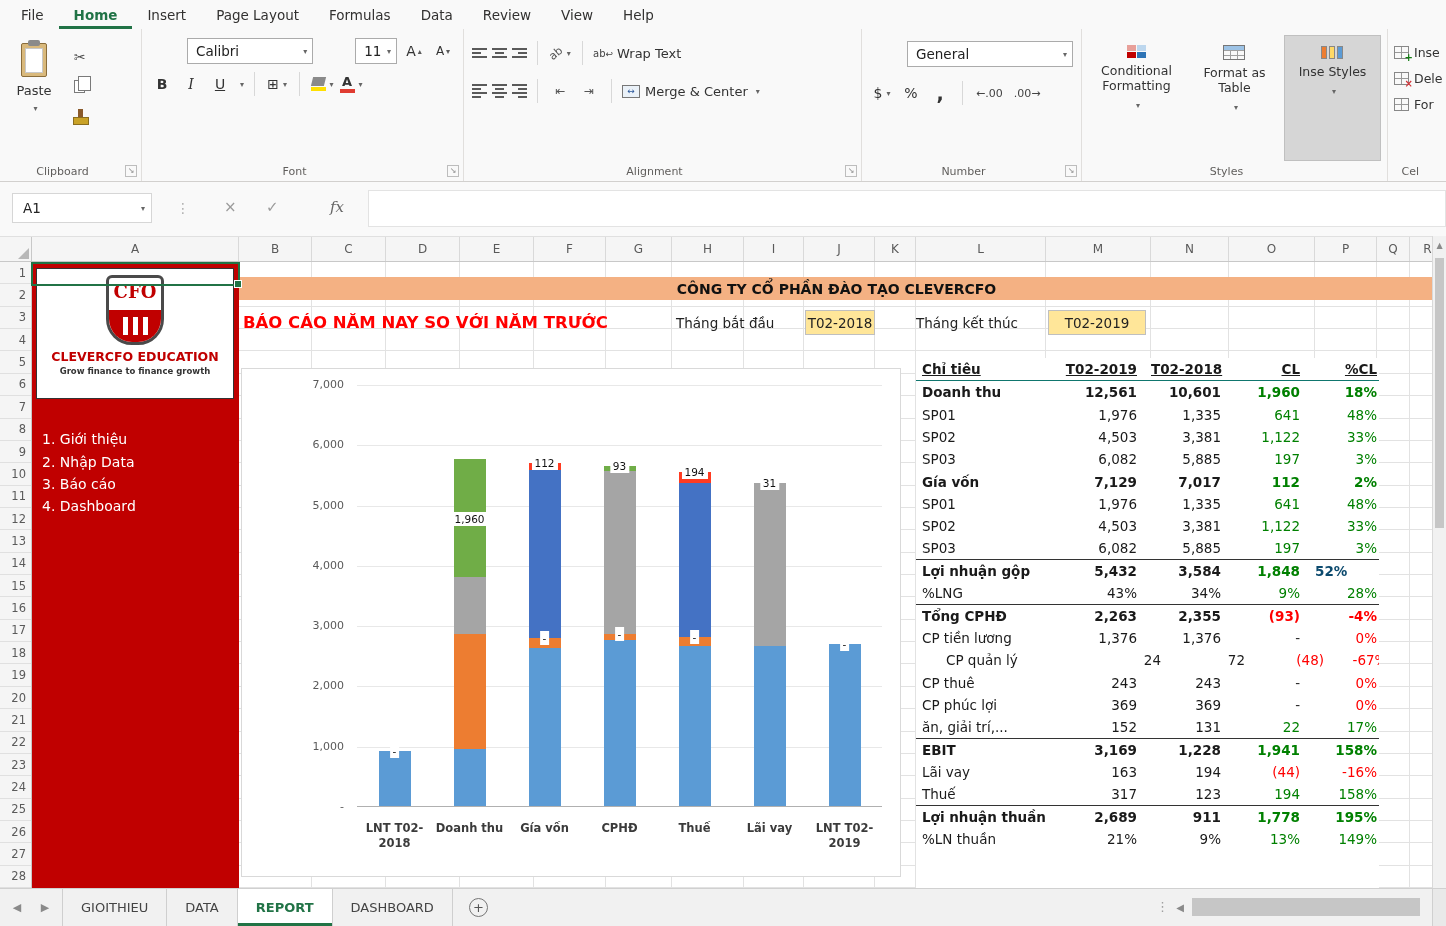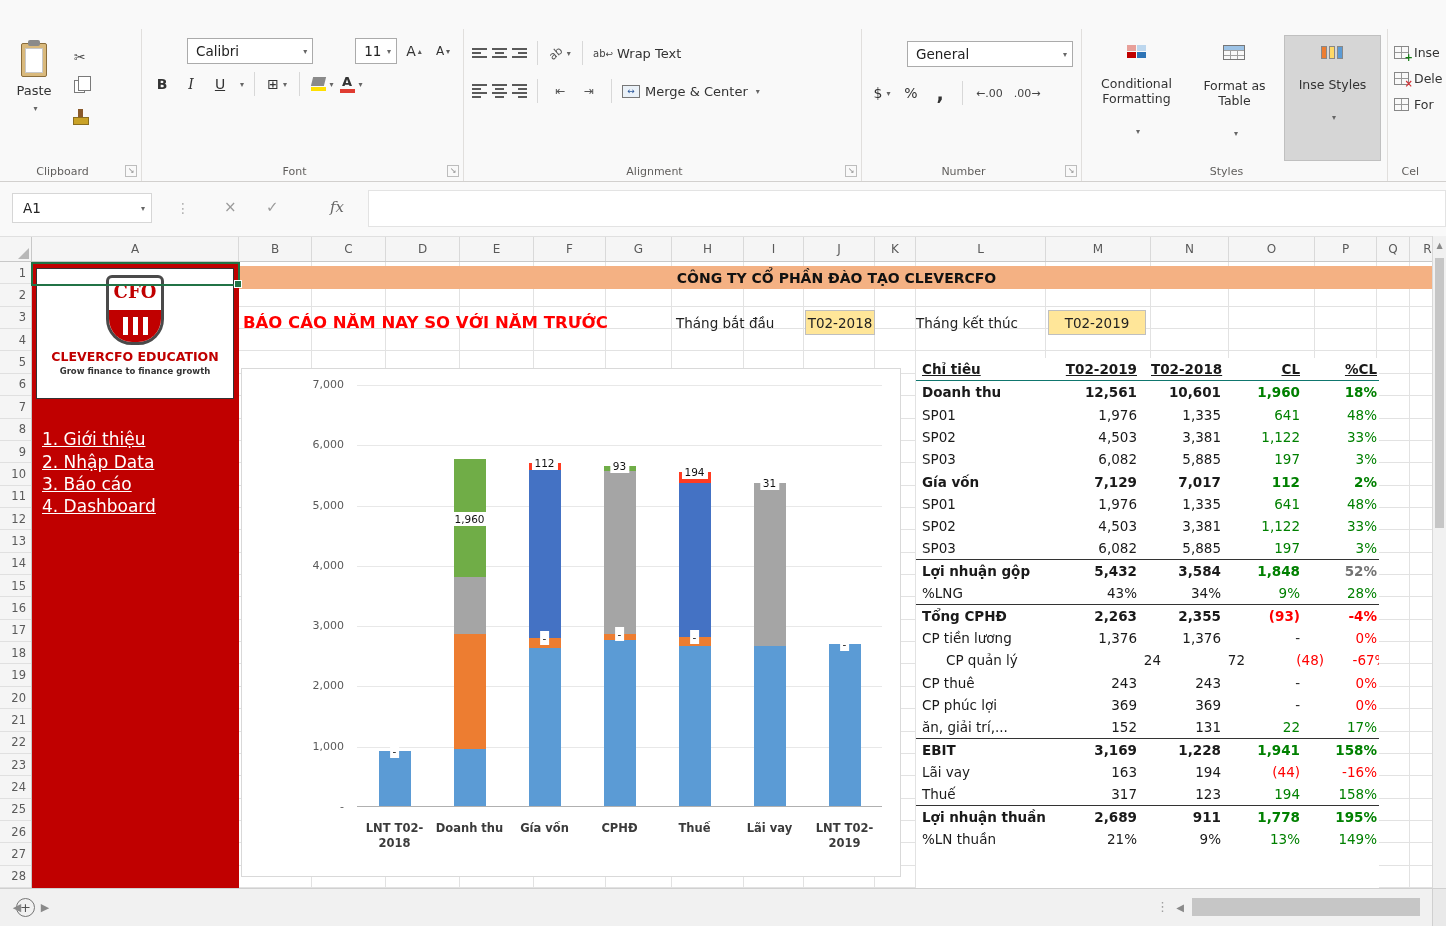--- a/index.html
+++ b/index.html
@@ -45,21 +45,21 @@
 .il i{display:block;height:2px;background:#5a5a5a;width:15px;}
 .il i.s{width:9px;}
 .il.c i{margin:0 auto;}
 .il.r i{margin-left:auto;}
 .wrapico{font-size:10px;color:#444;white-space:nowrap;}
 .mergeico{width:18px;height:13px;border:1px solid #777;font-size:9px;display:flex;align-items:center;justify-content:center;color:#2b579a;background:#eaf1f8;}
 .rlabel{font-size:13px;color:#333;white-space:nowrap;}
 .ori{display:inline-block;transform:rotate(-40deg);font-size:11px;color:#555;}
 .decbtn{font-size:11px;color:#444;white-space:nowrap;padding:0 3px;}
 
-.stylebtn{display:flex;flex-direction:column;align-items:center;justify-content:flex-start;padding-top:10px;width:100px;height:126px;gap:18px;font-size:12.5px;color:#333;text-align:center;line-height:15px;}
+.stylebtn{display:flex;flex-direction:column;align-items:center;justify-content:flex-start;padding-top:10px;width:100px;height:126px;gap:5px;font-size:12.5px;color:#333;text-align:center;line-height:15px;}
 .stylebtn.selected{background:#d6d6d6;border:1px solid #c0c0c0;}
 .cf-ico{display:grid;grid-template-columns:9px 9px;grid-auto-rows:6px;gap:1px;}
 .cf-ico b{display:block;}
 .fat-ico{width:22px;height:15px;border:1px solid #777;background:linear-gradient(to bottom,#9dc3e6 0 4px,rgba(0,0,0,0) 4px),repeating-linear-gradient(to right,rgba(0,0,0,0) 0 6px,#a0a0a0 6px 7px),repeating-linear-gradient(to bottom,rgba(0,0,0,0) 0 4px,#a0a0a0 4px 5px);}
 .cs-ico{display:flex;gap:2px;}
 .cs-ico b{width:6px;height:13px;border:1px solid #888;display:block;}
 
 .cells-col{display:flex;flex-direction:column;gap:11px;padding-top:10px;overflow:hidden;}
 .cellbtn{display:flex;align-items:center;gap:5px;font-size:12.5px;color:#333;white-space:nowrap;}
 .cellico{position:relative;width:15px;height:13px;border:1px solid #888;flex:none;background:linear-gradient(to right,rgba(0,0,0,0) 46%,#999 46% 54%,rgba(0,0,0,0) 54%),linear-gradient(to bottom,rgba(0,0,0,0) 42%,#999 42% 58%,rgba(0,0,0,0) 58%);}
@@ -92,23 +92,23 @@
 
 .sidebar{position:absolute;left:32px;top:0;width:207px;height:100%;background:#c00000;z-index:1;}
 .logobox{position:absolute;left:4px;top:6px;width:198px;height:131px;background:#fff;border:1px solid #333;text-align:center;}
 .shield{position:relative;width:58px;height:70px;margin:6px auto 4px;border:3px solid #4a4a4a;border-radius:6px 6px 26px 26px;background:#fff;overflow:hidden;}
 .shield .cfo{font-family:"DejaVu Serif","Liberation Serif",serif;color:#c00000;font-weight:700;font-size:18px;line-height:28px;}
 .shield .base{position:absolute;left:0;right:0;bottom:0;height:32px;background:#c00000;display:flex;justify-content:center;gap:5px;padding-top:7px;}
 .shield .base i{width:5px;height:18px;background:#fff;display:block;}
 .brand{color:#c00000;font-weight:700;font-size:12.5px;margin-top:2px;}
 .tagline{color:#333;font-weight:700;font-size:8.5px;margin-top:2px;}
 .navlinks{position:absolute;left:10px;top:166px;right:4px;z-index:2;}
-.navlink{height:22.4px;color:#fff;font-size:17px;text-decoration:underline;display:flex;align-items:center;cursor:pointer;white-space:nowrap;}
-
-.banner{position:absolute;left:239px;top:4px;width:1195px;height:23px;background:#f4b183;display:flex;align-items:center;justify-content:center;font-weight:700;font-size:14px;color:#111;z-index:2;}
+.navlink{height:22.4px;color:#fff;font-size:14px;display:flex;align-items:center;cursor:pointer;white-space:nowrap;}
+
+.banner{position:absolute;left:239px;top:15px;width:1195px;height:23px;background:#f4b183;display:flex;align-items:center;justify-content:center;font-weight:700;font-size:14px;color:#111;z-index:2;}
 .sel-a1{position:absolute;left:31px;top:0;width:209px;height:24px;border:2px solid #217346;z-index:6;pointer-events:none;}
 .sel-a1::after{content:"";position:absolute;right:-4px;bottom:-4px;width:6px;height:6px;background:#217346;border:1px solid #fff;}
 .rtitle{position:absolute;left:243px;top:48px;height:24px;display:flex;align-items:center;color:#ff0000;font-weight:700;font-size:16.5px;z-index:2;white-space:nowrap;}
 .slabel{position:absolute;height:24px;display:flex;align-items:center;font-size:13.5px;color:#222;z-index:2;white-space:nowrap;}
 .ycell{position:absolute;height:25px;background:#ffe699;border:1px solid #bfbfbf;display:flex;align-items:center;justify-content:center;font-size:13.5px;color:#222;z-index:2;}
 
 
 .chartbox{position:absolute;left:241px;top:106px;width:660px;height:509px;background:#fff;border:1px solid #d9d9d9;z-index:2;}
 .plot{position:absolute;left:115px;top:16px;width:525px;height:422px;border-bottom:1px solid #b0b0b0;}
 .gl{position:absolute;left:0;width:100%;height:1px;background:#e8e8e8;}
@@ -143,20 +143,31 @@
 
 .vscroll{position:absolute;right:0;top:236px;width:14px;height:652px;background:#f1f1f1;border-left:1px solid #d9d9d9;z-index:8;}
 .vs-up{height:18px;display:flex;align-items:center;justify-content:center;color:#8a8a8a;font-size:8px;}
 .vs-thumb{position:absolute;left:2px;right:2px;top:22px;height:270px;background:#c6c6c6;}
 </style>
 </head>
 <body>
 
 <div id="app">
 
+  <div class="menubar">
+      <div class="menu-tab">File</div>
+      <div class="menu-tab active">Home</div>
+      <div class="menu-tab">Insert</div>
+      <div class="menu-tab">Page Layout</div>
+      <div class="menu-tab">Formulas</div>
+      <div class="menu-tab">Data</div>
+      <div class="menu-tab">Review</div>
+      <div class="menu-tab">View</div>
+      <div class="menu-tab">Help</div>
+    </div>
 
   <div class="ribbon">
 
     <div class="rgroup" style="width:142px">
       <div style="display:flex;">
         <div class="bigbtn">
           <span class="clip-ico"></span>
           <span>Paste</span>
           <span class="dd">▾</span>
         </div>
@@ -616,21 +627,21 @@
           <div class="tc" style="width: 105px; padding-right: 14px; text-align: right; padding-left: 0px;">6,082</div>
           <div class="tc" style="width: 78px; padding-right: 8px; text-align: right; padding-left: 0px;">5,885</div>
           <div class="tc" style="width: 86px; padding-right: 15px; text-align: right; padding-left: 0px; color: rgb(0, 128, 0);">197</div>
           <div class="tc" style="width: 64px; padding-right: 2px; text-align: right; padding-left: 0px; color: rgb(0, 128, 0);">3%</div>
         </div>
         <div class="trow tbold">
           <div class="tc" style="width: 130px; padding-right: 0px;">Lợi nhuận gộp</div>
           <div class="tc" style="width: 105px; padding-right: 14px; text-align: right; padding-left: 0px;">5,432</div>
           <div class="tc" style="width: 78px; padding-right: 8px; text-align: right; padding-left: 0px;">3,584</div>
           <div class="tc" style="width: 86px; padding-right: 15px; text-align: right; padding-left: 0px; color: rgb(0, 128, 0);">1,848</div>
-          <div class="tc" style="width: 64px; padding-right: 2px; text-align: right; padding-left: 0px; color: #737373;">52%</div>
+          <div class="tc" style="width: 64px; padding-right: 2px; text-align: left; padding-left: 0px; color: #0c4a6e;">52%</div>
         </div>
         <div class="trow tline">
           <div class="tc" style="width: 130px; padding-right: 0px;">%LNG</div>
           <div class="tc" style="width: 105px; padding-right: 14px; text-align: right; padding-left: 0px;">43%</div>
           <div class="tc" style="width: 78px; padding-right: 8px; text-align: right; padding-left: 0px;">34%</div>
           <div class="tc" style="width: 86px; padding-right: 15px; text-align: right; padding-left: 0px; color: rgb(0, 128, 0);">9%</div>
           <div class="tc" style="width: 64px; padding-right: 2px; text-align: right; padding-left: 0px; color: rgb(0, 128, 0);">28%</div>
         </div>
         <div class="trow tbold">
           <div class="tc" style="width: 130px; padding-right: 0px;">Tổng CPHĐ</div>
@@ -739,20 +750,26 @@
         <div class="rownum">25</div>
         <div class="rownum">26</div>
         <div class="rownum">27</div>
         <div class="rownum">28</div>
       </div>
   </div>
 
   <div class="tabbar">
     <span class="navarrow" style="position:absolute;left:4px;top:0;height:100%">◀</span>
     <span class="navarrow" style="position:absolute;left:32px;top:0;height:100%">▶</span>
+    <div class="tabstrip">
+        <div class="sheettab">GIOITHIEU</div>
+        <div class="sheettab">DATA</div>
+        <div class="sheettab active">REPORT</div>
+        <div class="sheettab">DASHBOARD</div>
+      </div>
     <span class="addbtn">+</span>
     <span class="tabsplit">⋮</span>
     <span class="hleft">◀</span>
     <div class="htrack">
         <div class="hthumb"></div>
       </div>
     <div class="hcorner"></div>
   </div>
 
   <div class="vscroll">

